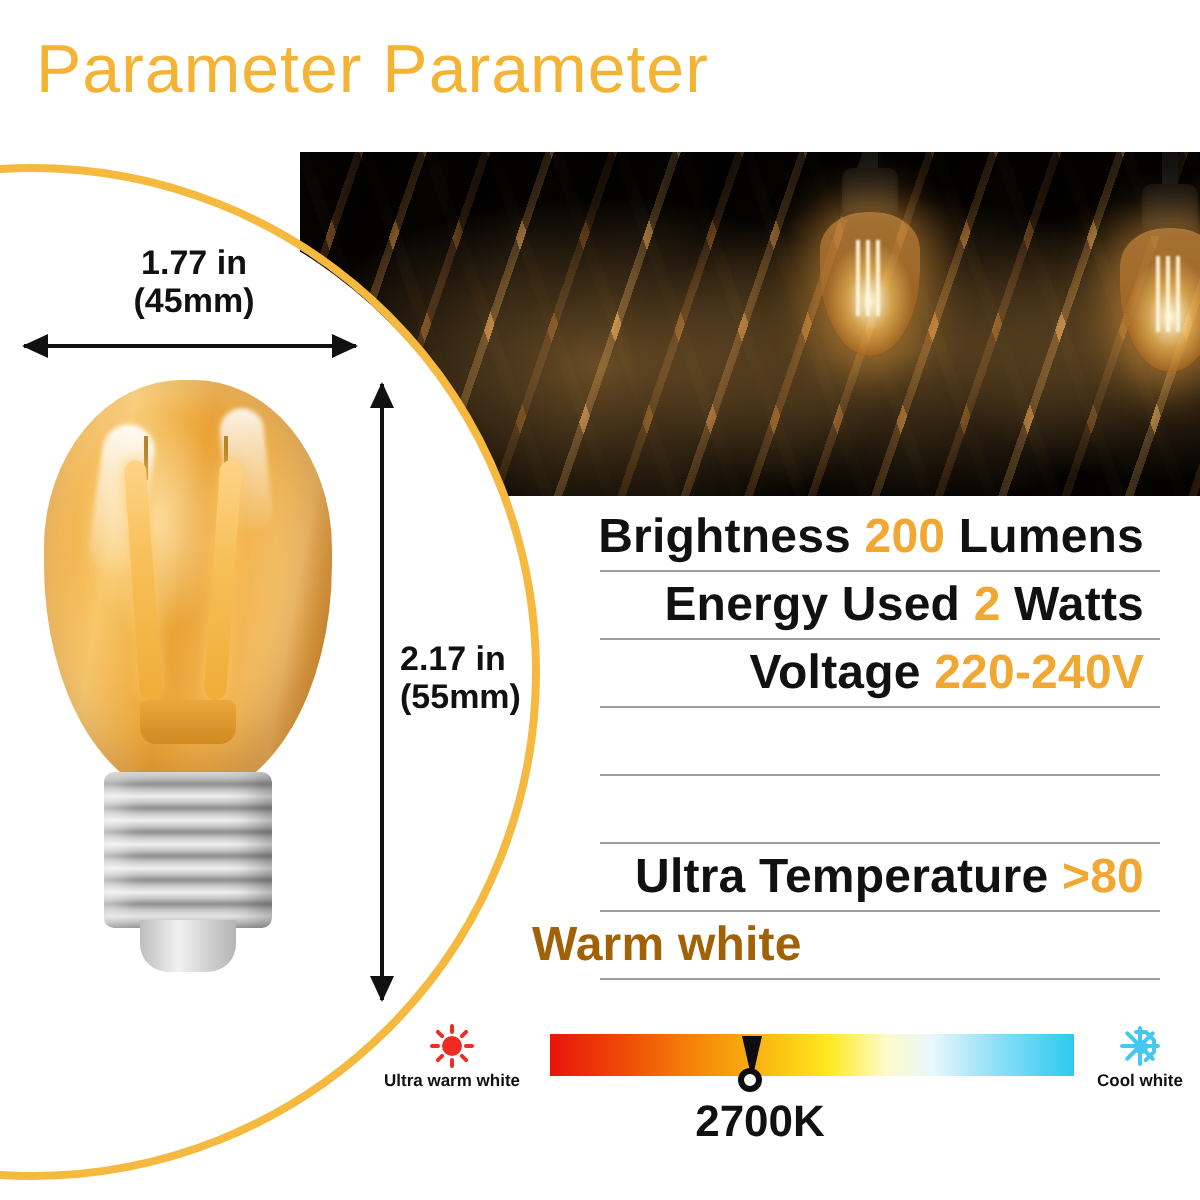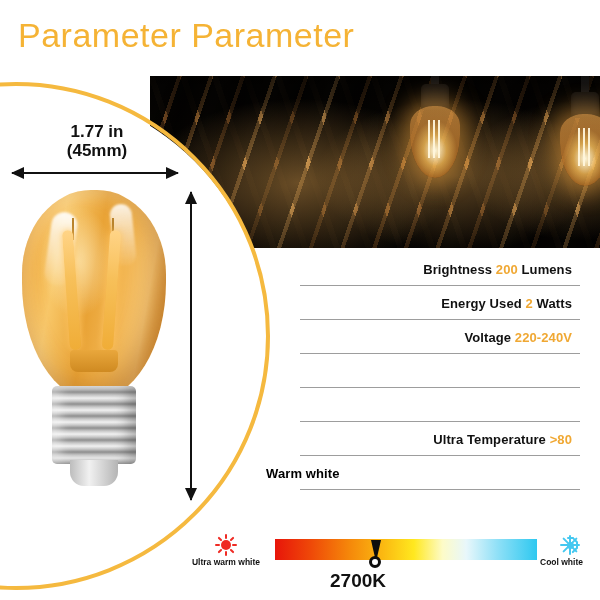--- a/index.html
+++ b/index.html
@@ -223,34 +223,34 @@
     align-items:center;
     justify-content:flex-end;
     padding-right:16px;
     box-sizing:border-box;
   }
   .spec-row .line{
     position:absolute;left:42px;right:8px;bottom:0;height:1px;
     background:#9d9d9d;
   }
   .spec-text{
-    font-size:13px;
+    font-size:24px;
     font-weight:bold;
     color:#111;
     white-space:nowrap;
     font-family:"Liberation Sans", sans-serif;
     letter-spacing:0.1px;
   }
   .spec-text .val{color:#f0a833;}
   .spec-row.warm{justify-content:flex-start;padding-left:8px;}
-  .spec-text.warm{color:#000000;}
+  .spec-text.warm{color:#a16207;}
 
   
   .scale{
-    position:absolute;left:0;top:532px;width:508px;height:64px;z-index:9;
+    position:absolute;left:0;top:510px;width:508px;height:64px;z-index:9;
   }
   .grad-bar{
     position:absolute;left:275px;top:7px;width:262px;height:21px;
     background:linear-gradient(90deg,
       #e8150a 0%, #ef4a08 14%, #f5860a 28%, #fbbc12 42%,
       #ffe81f 53%, #fdfbc8 64%, #e8f7fb 73%, #8fe0f7 85%, #2ec8f0 100%);
   }
   .marker{
     position:absolute;left:368px;top:8px;width:16px;height:30px;
   }
@@ -258,26 +258,26 @@
     position:absolute;left:3px;top:0;width:0;height:0;
     border-left:5px solid transparent;border-right:5px solid transparent;
     border-top:22px solid #0d0d0d;
   }
   .marker .knob{
     position:absolute;left:1px;top:16px;width:12px;height:12px;
     border-radius:50%;background:#fff;border:3px solid #0d0d0d;
     box-sizing:border-box;
   }
   .marker-label{
-    position:absolute;left:330px;top:38px;width:100px;
-    font-size:19px;font-weight:bold;color:#111;
+    position:absolute;left:330px;top:38px;width:100px;text-align:center;
+    font-size:22px;font-weight:bold;color:#111;
     font-family:"Liberation Sans", sans-serif;
   }
   .end-left{position:absolute;left:178px;top:2px;width:96px;text-align:center;}
-  .end-right{position:absolute;left:540px;top:2px;width:60px;}
+  .end-right{position:absolute;left:540px;top:2px;width:60px;text-align:center;}
   .end-cap{
     font-size:8.5px;font-weight:bold;color:#111;
     font-family:"Liberation Sans", sans-serif;white-space:nowrap;
   }
   .sun{
     position:relative;width:22px;height:22px;margin:0 auto 1px auto;
   }
   .sun .core{
     position:absolute;left:6px;top:6px;width:10px;height:10px;
     border-radius:50%;background:#ef2b24;
@@ -346,20 +346,24 @@
     <div class="p-tip"></div>
   </div>
 
   <div class="dim-label h">
     <div>1.77 in</div>
     <div>(45mm)</div>
   </div>
   <div class="dim-h"></div>
 
   <div class="dim-v"></div>
+  <div class="dim-label v">
+    <div>2.17 in</div>
+    <div>(55mm)</div>
+  </div>
 
   <div class="specs">
 
     <div class="spec-row">
       <div class="spec-text">
         <span>Brightness</span>
         <span class="val">200</span>
         <span>Lumens</span>
       </div>
       <div class="line"></div>

